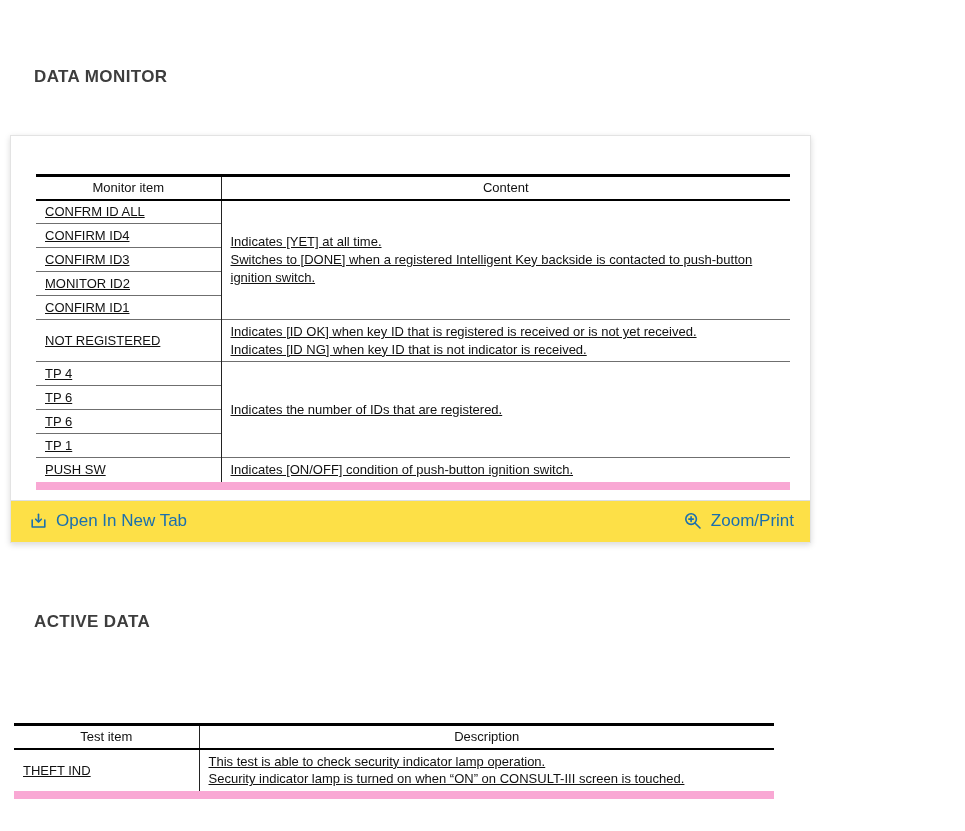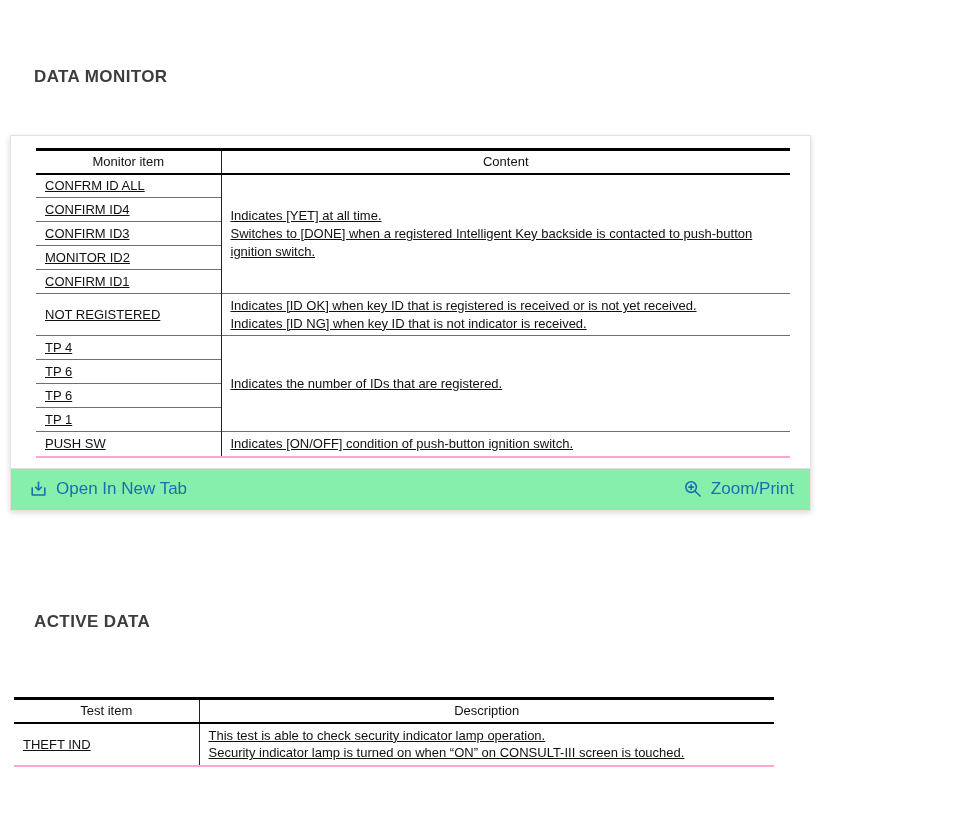--- a/index.html
+++ b/index.html
@@ -20,40 +20,40 @@
 
   .panel {
     position: absolute; left: 10px; top: 135px; width: 801px;
     background: #fff; border: 1px solid #e3e3e3;
     box-shadow: 0 2px 6px rgba(0,0,0,0.15);
   }
   .panel-body { padding: 12px 20px 10px 25px; }
 
   table.manual-table {
     border-collapse: collapse; width: 100%;
-    border-top: 3px solid #000; border-bottom: 2px solid #f9a8d4;
-    font-size: 13px; color: #111;
+    border-top: 3px solid #000; border-bottom: 8px solid #f9a8d4;
+    font-size: 13px; color: #111; margin-top: 26px;
   }
   table.manual-table th {
     font-weight: normal; text-align: center; padding: 3px 6px;
     border-bottom: 2px solid #000; height: 24px;
   }
   table.manual-table td {
     padding: 3px 9px; border-top: 1px solid #6f6f6f;
     text-align: left; vertical-align: middle; text-decoration: underline;
   }
   table.manual-table th:first-child,
   table.manual-table td.item-cell { border-right: 1px solid #222; }
   td.item-cell { height: 24px; width: 185px; white-space: nowrap; }
   td.content-cell { line-height: 1.35; white-space: pre-line; }
   .tall-row td { padding-top: 6px; padding-bottom: 6px; }
 
   .panel-footer {
     display: flex; justify-content: space-between; align-items: center;
-    background: #86efac; border-top: 1px solid #dcdfe1;
+    background: #fde047; border-top: 1px solid #dcdfe1;
     padding: 8px 16px 8px 18px; height: 42px;
   }
   .footer-link {
     display: inline-flex; align-items: center; gap: 8px;
     color: var(--link); font-size: 17px; text-decoration: none; cursor: pointer;
   }
   .footer-link svg { display: block; }
 
   #active-test-table-wrap { position: absolute; left: 14px; top: 697px; width: 760px; }
 </style>

